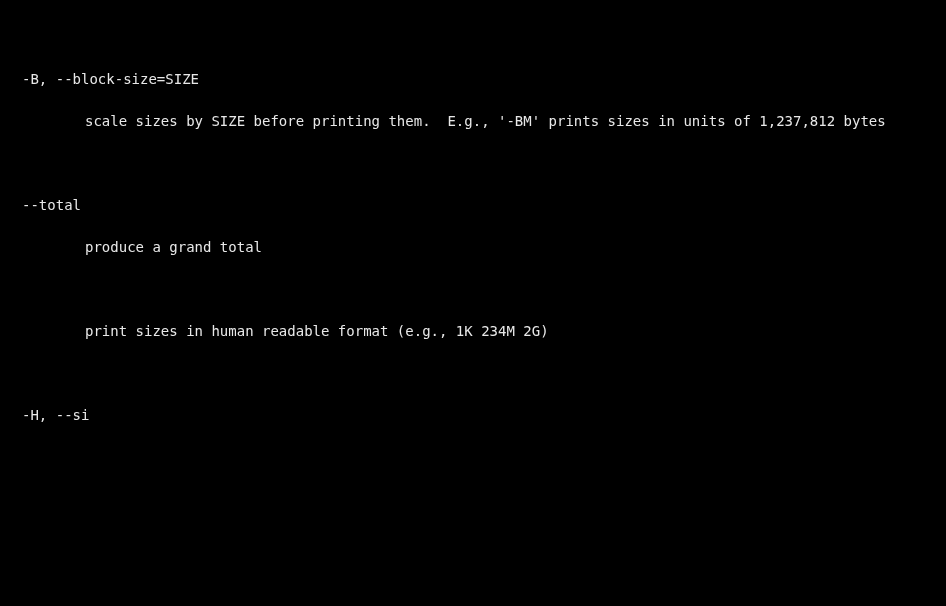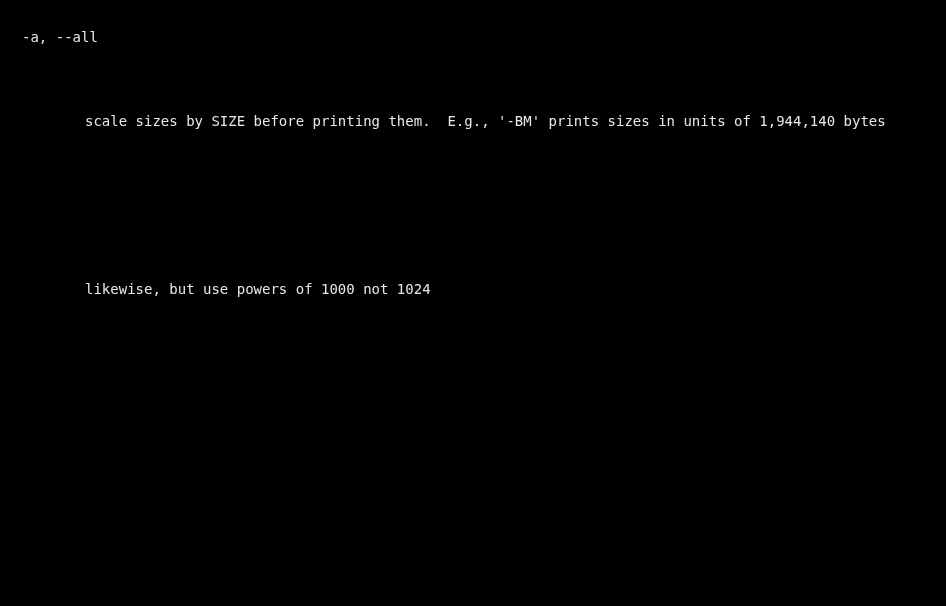--- a/index.html
+++ b/index.html
@@ -27,27 +27,30 @@
     }
     .blank-line {
       display: block;
       height: 1.5em;
     }
   </style>
 </head>
 <body>
 
 <div class="manpage">
-<span class="option-line">-a, --all</span>
 <span class="blank-line"></span>
-<span class="desc-line">scale sizes by SIZE before printing them.  E.g., '-BM' prints sizes in units of 1,944,140 bytes</span>
+<span class="option-line">-B, --block-size=SIZE</span>
+<span class="desc-line">scale sizes by SIZE before printing them.  E.g., '-BM' prints sizes in units of 1,237,812 bytes</span>
 <span class="blank-line"></span>
+<span class="option-line">--total</span>
+<span class="desc-line">produce a grand total</span>
 <span class="blank-line"></span>
+<span class="desc-line">print sizes in human readable format (e.g., 1K 234M 2G)</span>
 <span class="blank-line"></span>
-<span class="desc-line">likewise, but use powers of 1000 not 1024</span>
+<span class="option-line">-H, --si</span>
 
 
 
 
 
 
 
 
 
 

